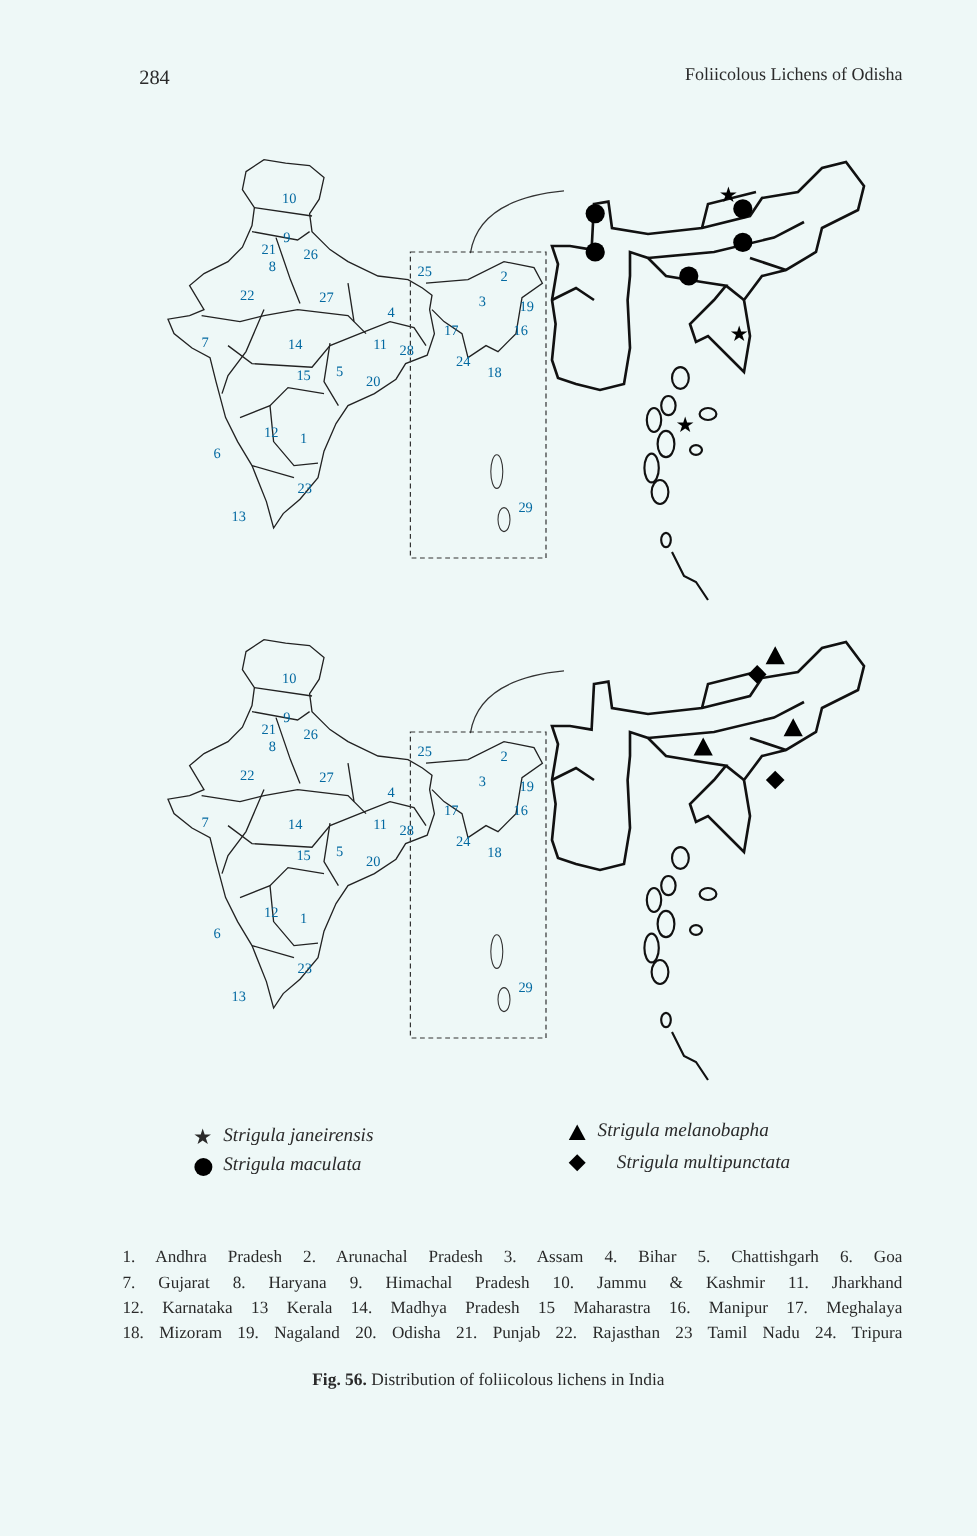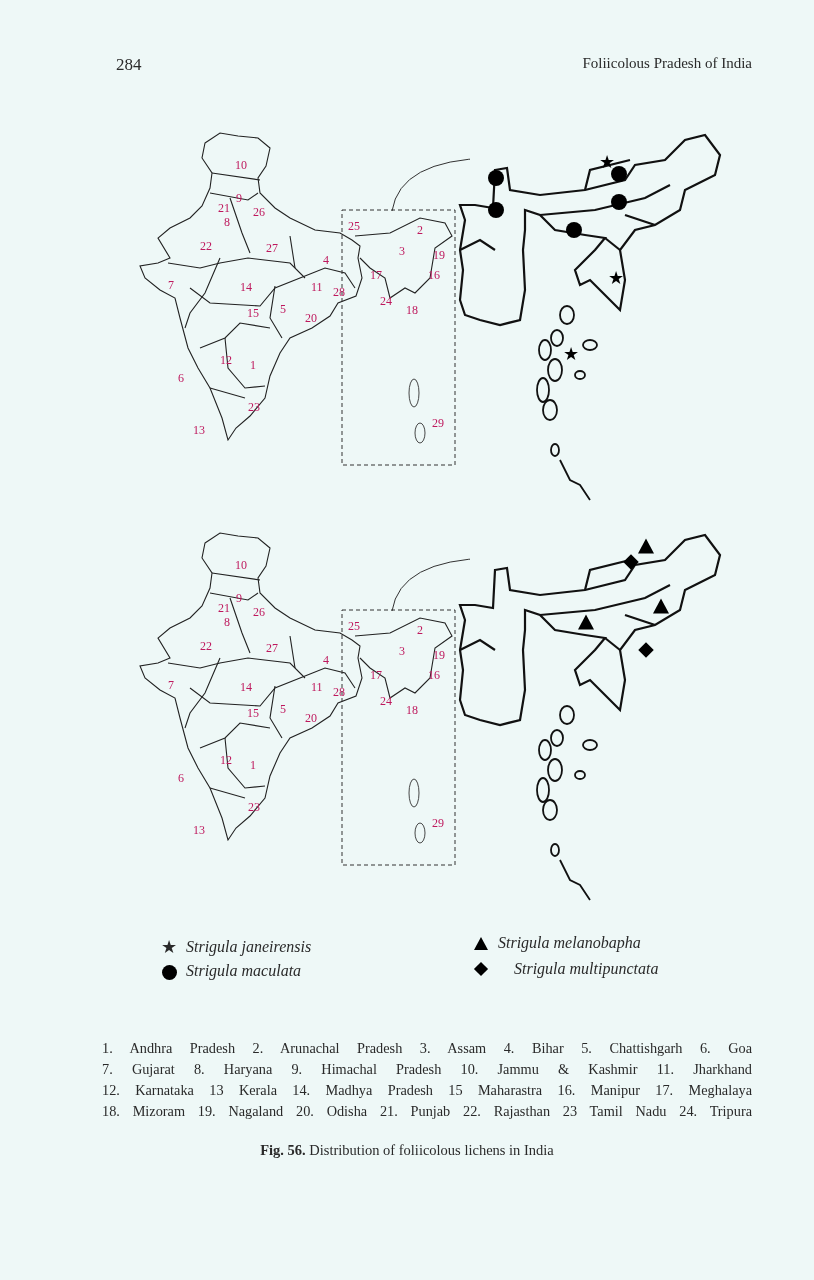--- a/index.html
+++ b/index.html
@@ -15,21 +15,21 @@
   .running-title { position:absolute; right:62px; top:0; font-size:15px; }
 
   .figure-panel { position:absolute; left:130px; width:600px; height:400px; }
   .panel-top { top:118px; }
   .panel-bottom { top:518px; }
 
   .india-map { position:absolute; left:0; top:0; width:340px; height:360px; }
   .ne-map { position:absolute; left:315px; top:-8px; width:300px; height:400px; }
 
   .state-label {
-    position:absolute; font-size:12px; color:#be185d;
+    position:absolute; font-size:12px; color:#0369a1;
     font-family:"Liberation Serif", serif;
   }
   .marker { position:absolute; transform:translate(-50%,-50%); line-height:1; color:#000; }
   .marker-circle { width:16px; height:16px; border-radius:50%; background:#000; }
   .marker-star { font-size:18px; }
   .marker-triangle { width:0; height:0; border-left:8px solid transparent; border-right:8px solid transparent; border-bottom:15px solid #000; }
   .marker-diamond { width:11px; height:11px; background:#000; transform:translate(-50%,-50%) rotate(45deg); }
 
   .legend { position:absolute; top:930px; left:160px; width:560px; height:60px; font-style:italic; font-size:16px; }
   .legend-item { position:absolute; display:flex; align-items:center; gap:8px; }
@@ -45,21 +45,21 @@
   }
   .states-key .line { display:block; text-align:justify; text-align-last:justify; white-space:nowrap; }
   .caption { position:absolute; top:1142px; left:0; width:814px; text-align:center; font-size:14.5px; }
   .caption b { font-weight:bold; }
 </style>
 </head>
 <body>
 
 <div class="header">
   <span class="page-number">284</span>
-  <span class="running-title">Foliicolous Pradesh of India</span>
+  <span class="running-title">Foliicolous Lichens of Odisha</span>
 </div>
 
 <div class="figure-panel panel-top">
   <svg class="india-map" viewBox="0 0 340 360">
     <g fill="none" stroke="#222" stroke-width="1.1">
       <path d="M75 25 L90 15 L108 18 L128 20 L140 30 L136 48 L128 60 L130 75 L145 90 L160 100 L185 112 L210 115 L222 122 L230 128 L228 140 L232 160 L226 178 L208 185 L200 198 L182 210 L160 220 L150 235 L140 258 L135 280 L120 298 L106 310 L98 322 L92 300 L80 270 L68 250 L58 230 L50 200 L45 180 L30 172 L15 160 L10 148 L28 145 L40 140 L28 120 L40 110 L60 100 L72 88 L80 70 L82 55 L72 40 Z"></path>
       <path d="M82 55 L130 62"></path>
       <path d="M80 75 L118 82 L128 75"></path>
       <path d="M100 80 L112 115 L120 135"></path>
       <path d="M38 145 L70 150 L90 145 L118 140 L160 145 L175 160"></path>

